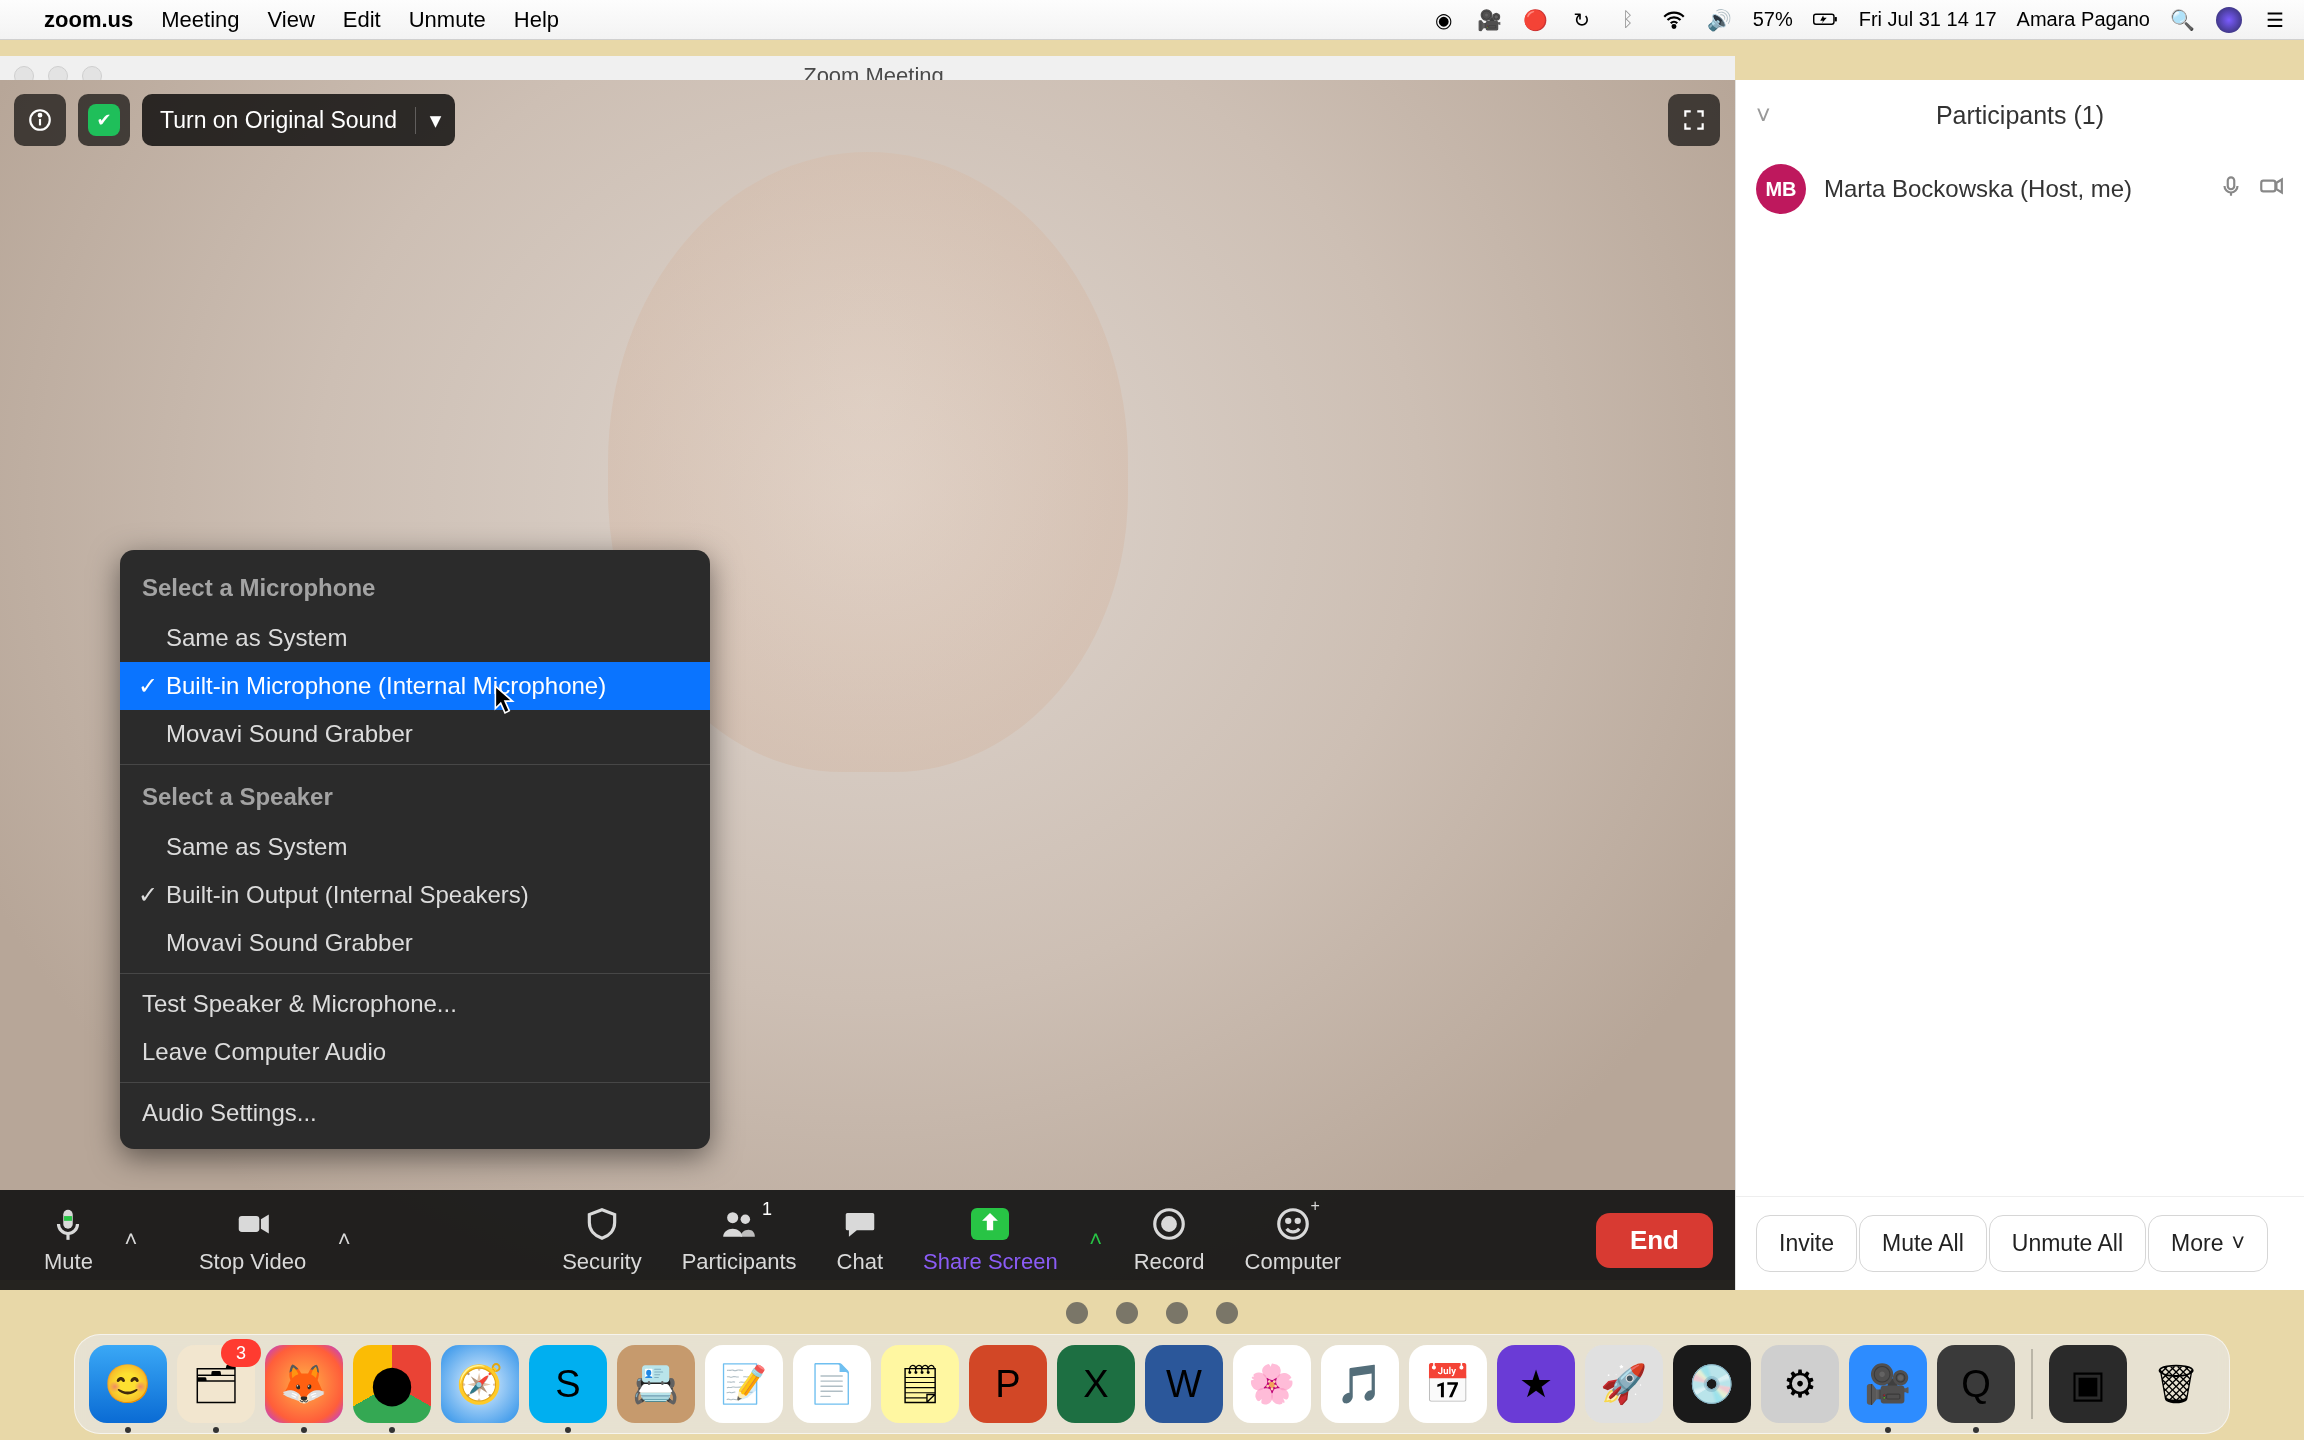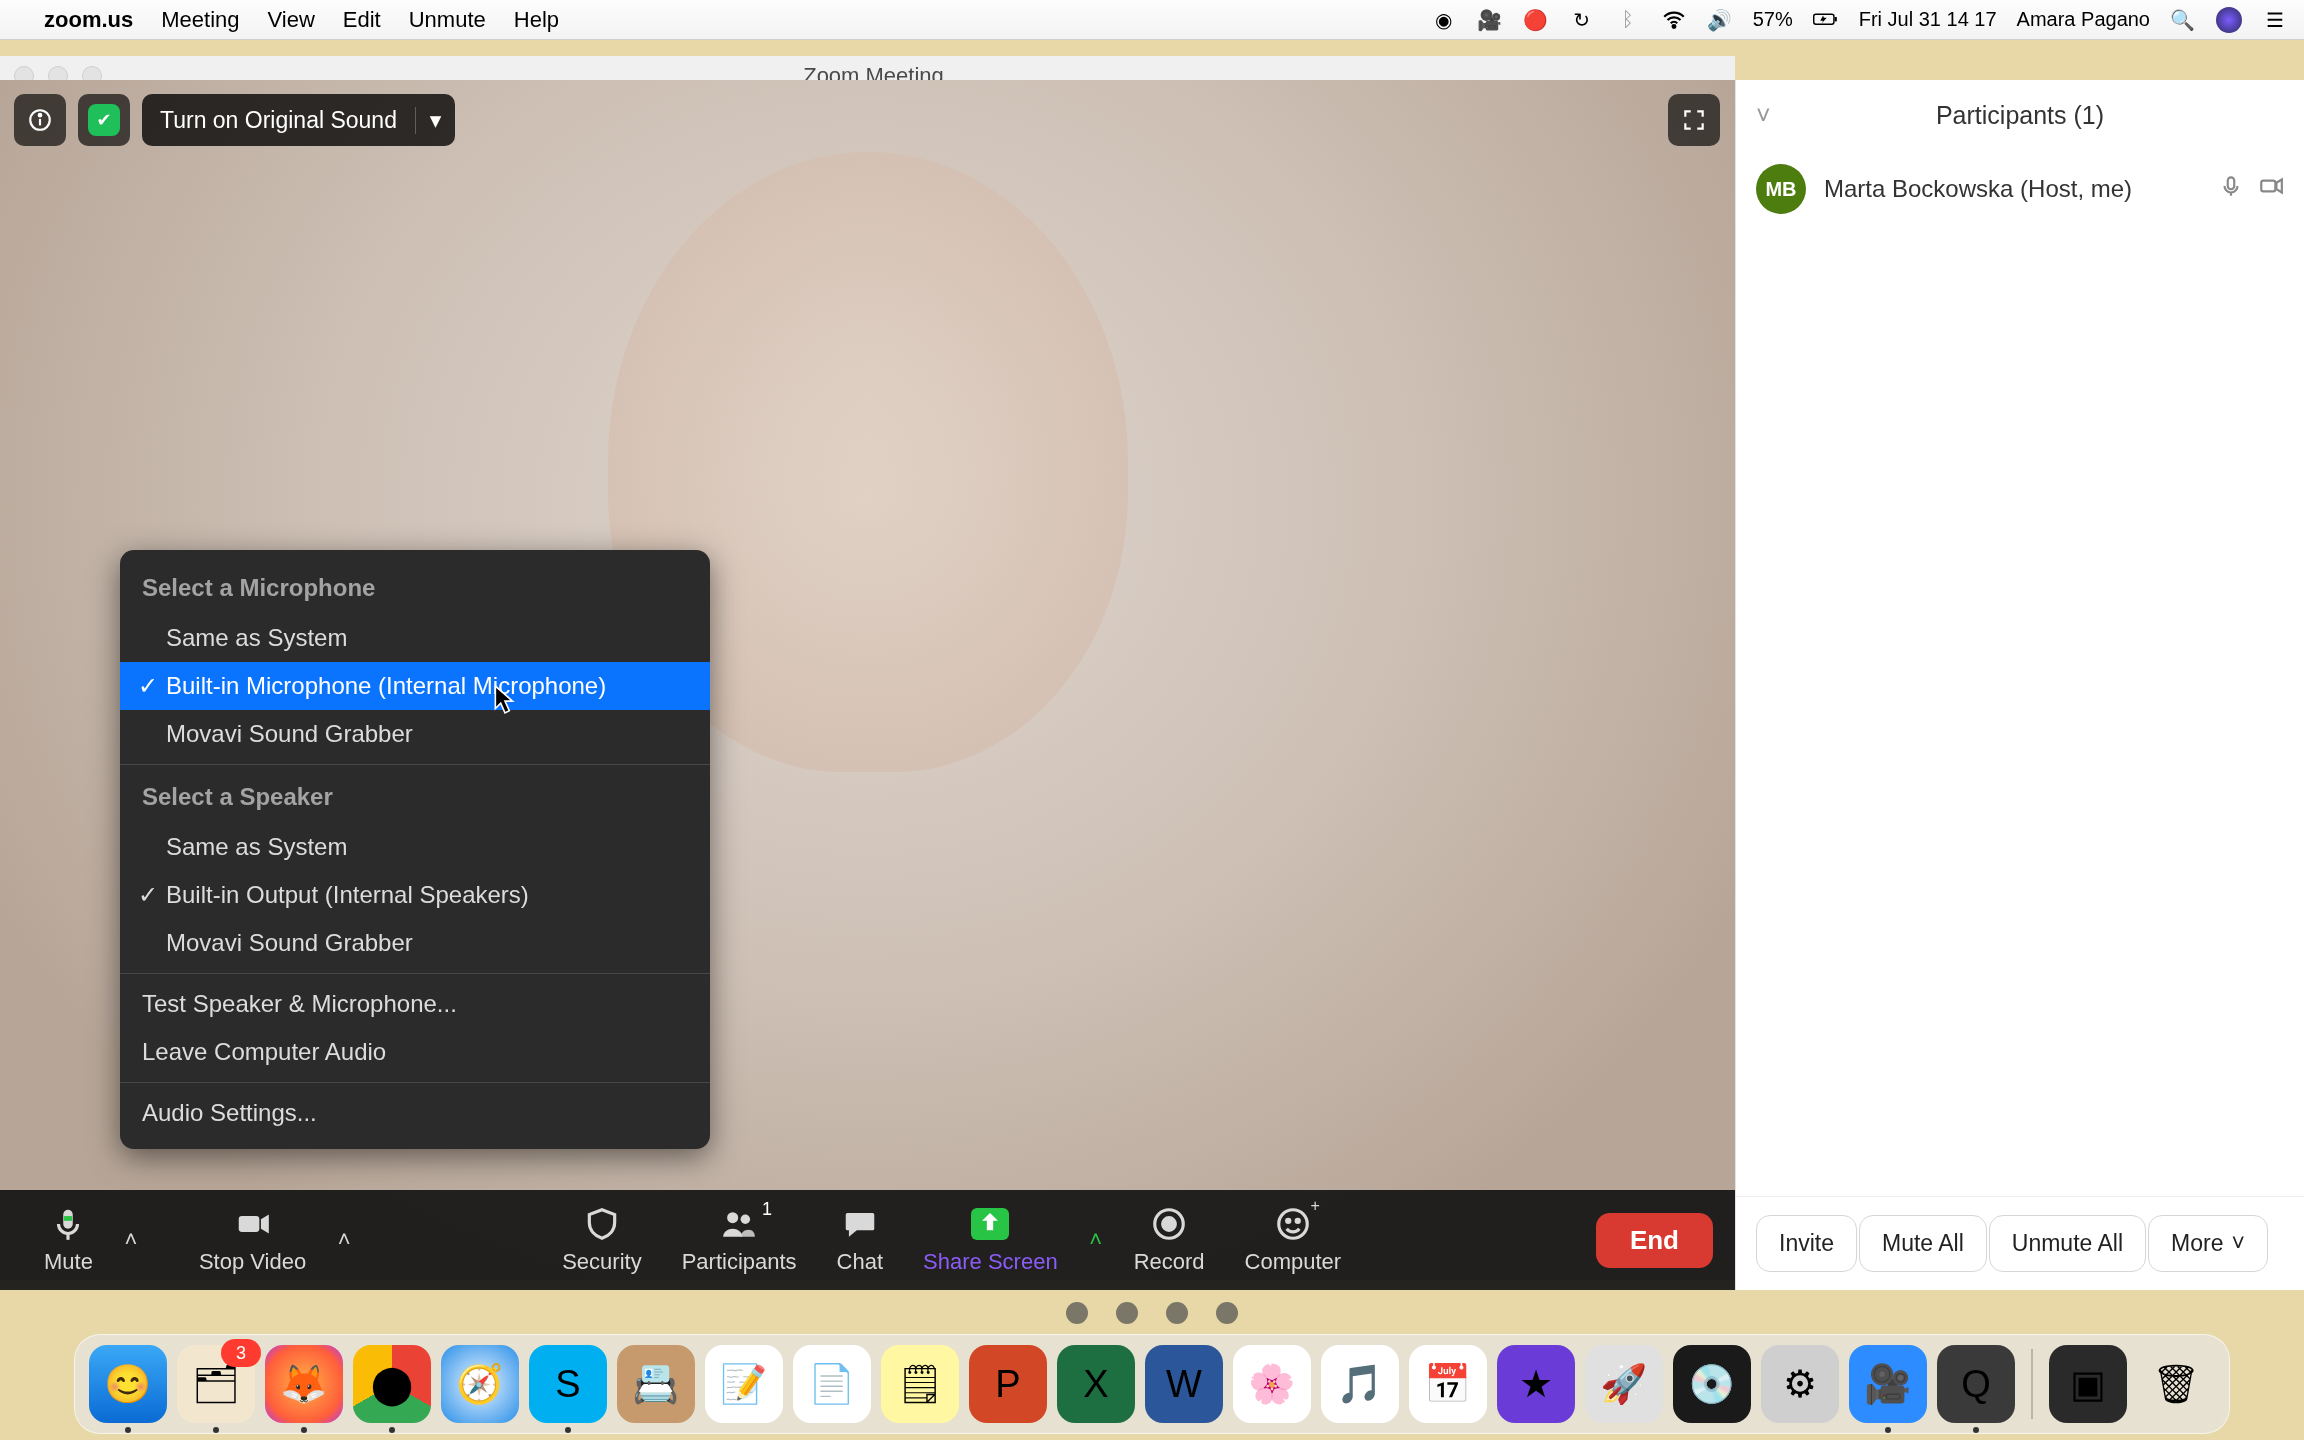--- a/index.html
+++ b/index.html
@@ -103,21 +103,21 @@
 }
 
 
 .participants-panel {
   position:absolute; top:80px; left:1735px; right:0; bottom:150px;
   background:#fff; border-left:1px solid #e2e2e2; display:flex; flex-direction:column;
 }
 .pp-header { height:70px; display:flex; align-items:center; justify-content:center; position:relative; font-size:25px; color:#333; }
 .pp-header .collapse { position:absolute; left:20px; color:#999; }
 .pp-row { display:flex; align-items:center; padding:14px 20px; gap:18px; font-size:24px; color:#333; }
-.avatar-circle { width:50px; height:50px; border-radius:50%; background:#4d7c0f; color:#fff; display:flex; align-items:center; justify-content:center; font-size:20px; font-weight:600; }
+.avatar-circle { width:50px; height:50px; border-radius:50%; background:#be185d; color:#fff; display:flex; align-items:center; justify-content:center; font-size:20px; font-weight:600; }
 .pp-row .status-icons { margin-left:auto; display:flex; gap:14px; color:#888; }
 .pp-footer {
   margin-top:auto; padding:18px 20px; display:flex; gap:2px; border-top:1px solid #eee;
 }
 .pp-btn {
   padding:14px 22px; border:1px solid #d6d6d6; border-radius:14px; font-size:23px; color:#222; background:#fff;
   display:flex; align-items:center; gap:8px;
 }
 
 

